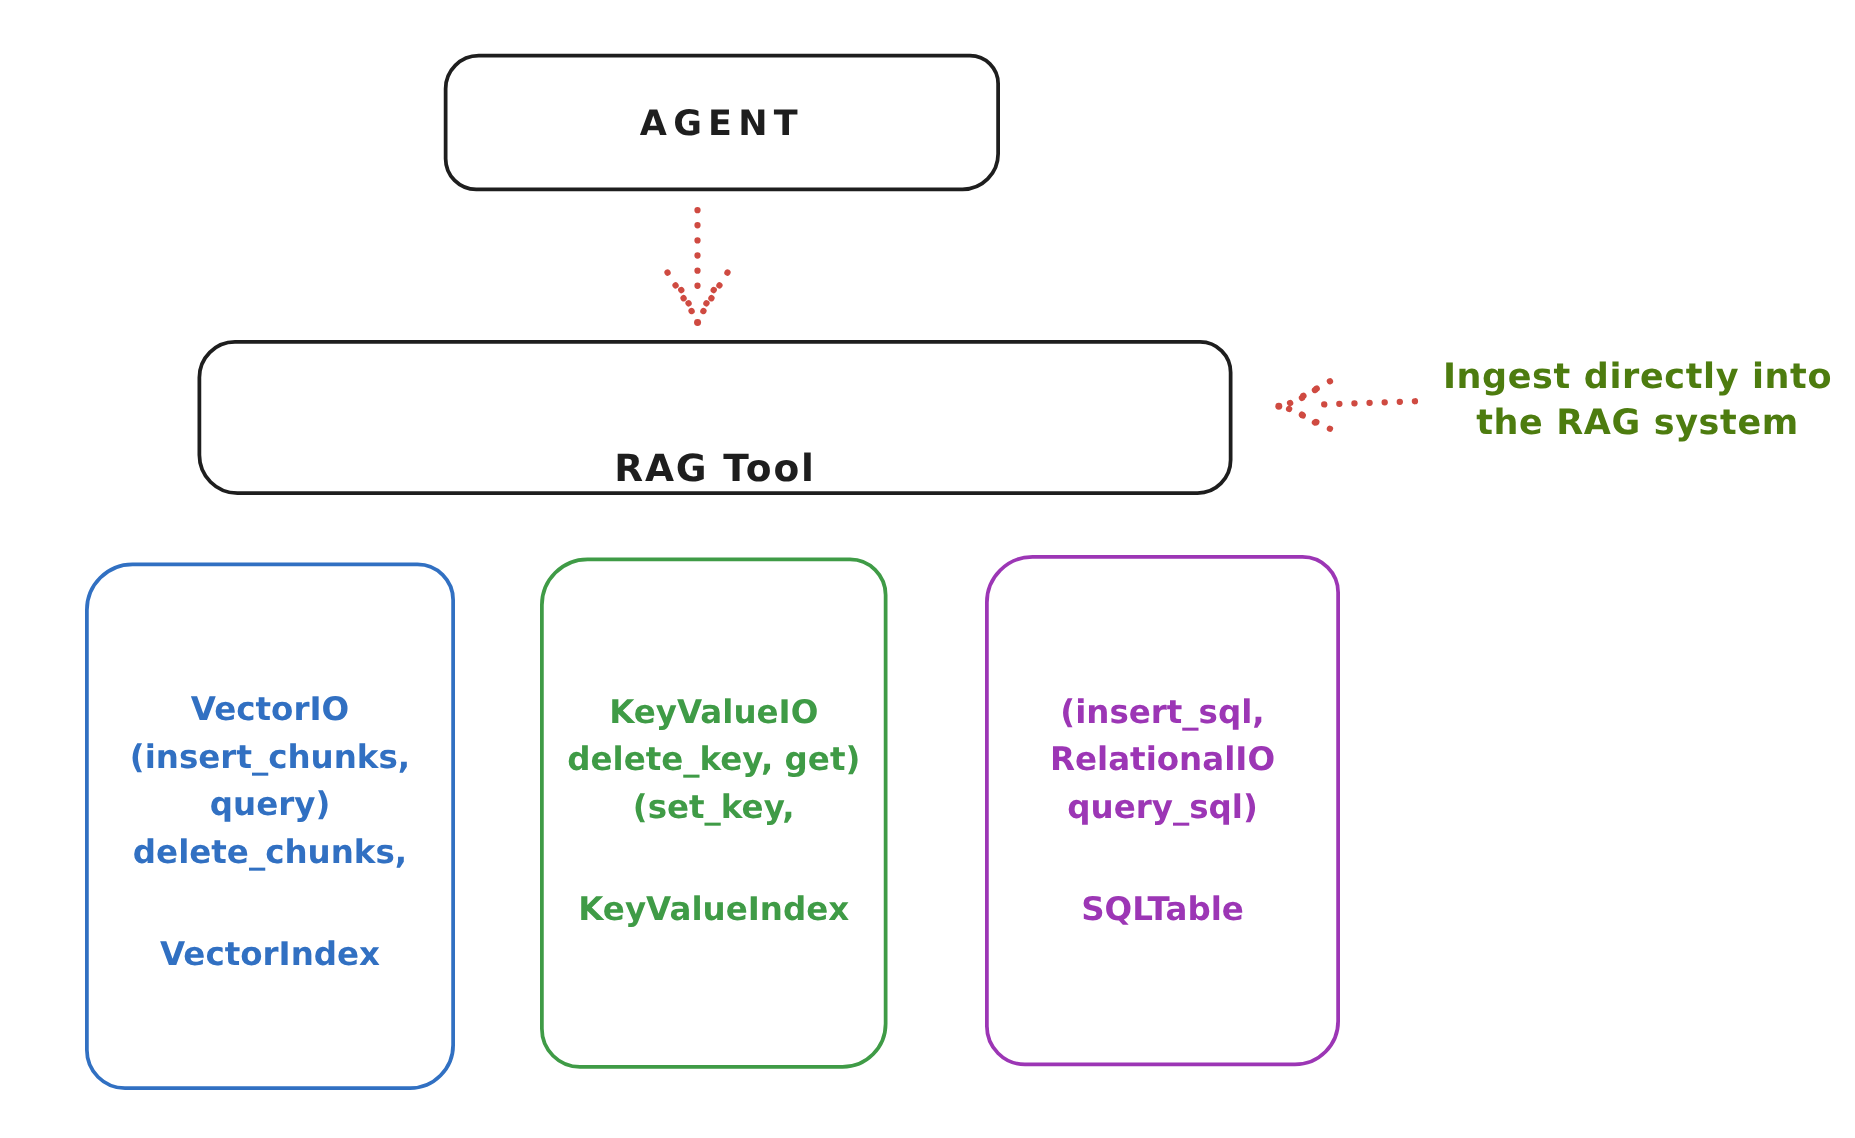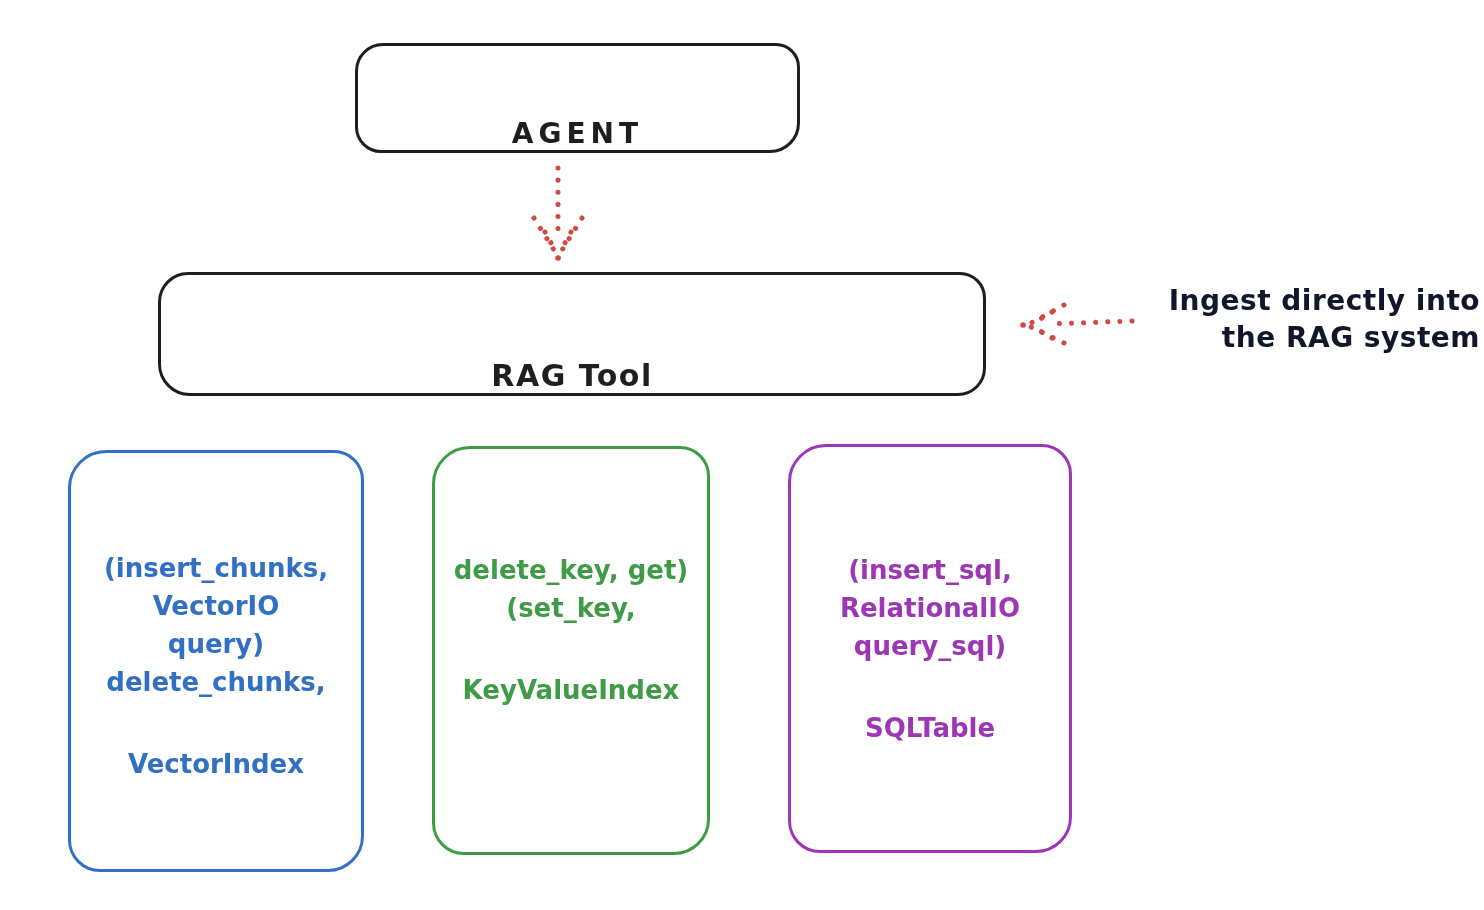--- a/index.html
+++ b/index.html
@@ -44,21 +44,21 @@
     fill:none; stroke-width:5; stroke-linecap:round;
     stroke-dasharray:0.1 12;
   }
   .dottip { fill:none; stroke-width:5.5; stroke-linecap:round; stroke-dasharray:0.1 12; }
 </style>
 </head>
 <body>
 
 <div class="canvas">
 
-  <div class="box agent-box" style="border-color: rgb(30, 30, 30); color: rgb(30, 30, 30); align-items: flex-end;">
+  <div class="box agent-box" style="border-color: rgb(30, 30, 30); color: rgb(30, 30, 30);">
     <span>AGENT</span>
   </div>
 
   <div class="box rag-box" style="border-color: rgb(30, 30, 30); color: rgb(30, 30, 30); align-items: flex-end;">
     <span>RAG Tool</span>
   </div>
 
   <svg class="overlay" viewBox="0 0 1484 910">
     <g stroke="#cf4a41">
       <path class="dotline" d="M558,168 L558,238"></path>
@@ -71,34 +71,35 @@
     <g stroke="#cf4a41">
       <path class="dotline" d="M1132,321 L1048,324"></path>
       <path class="dotline" d="M1064,305 L1031,323"></path>
       <path class="dotline" d="M1064,343 L1031,327"></path>
       <path class="dotline" d="M1052,312 L1032,324"></path>
       <path class="dotline" d="M1052,338 L1032,326"></path>
       <path class="dottip" d="M1023,325 l0.1,0"></path>
     </g>
   </svg>
 
-  <div class="annotation" style="color: #0f172a; text-align: right;">
+  <div class="annotation" style="color: #4d7c0f;">
     <div>Ingest directly into</div>
     <div>the RAG system</div>
   </div>
 
   <div class="box store-box store-blue" style="border-color: rgb(49, 112, 194); color: rgb(49, 112, 194);">
+    <div>VectorIO</div>
     <div>(insert_chunks,</div>
-    <div>VectorIO</div>
     <div>query)</div>
     <div>delete_chunks,</div>
     <div class="index-label">VectorIndex</div>
   </div>
 
   <div class="box store-box store-green" style="border-color: rgb(63, 155, 70); color: rgb(63, 155, 70);">
+    <div>KeyValueIO</div>
     <div>delete_key, get)</div>
     <div>(set_key,</div>
     <div class="index-label">KeyValueIndex</div>
   </div>
 
   <div class="box store-box store-purple" style="border-color: rgb(156, 54, 181); color: rgb(156, 54, 181);">
     <div>(insert_sql,</div>
     <div>RelationalIO</div>
     <div>query_sql)</div>
     <div class="index-label">SQLTable</div>

